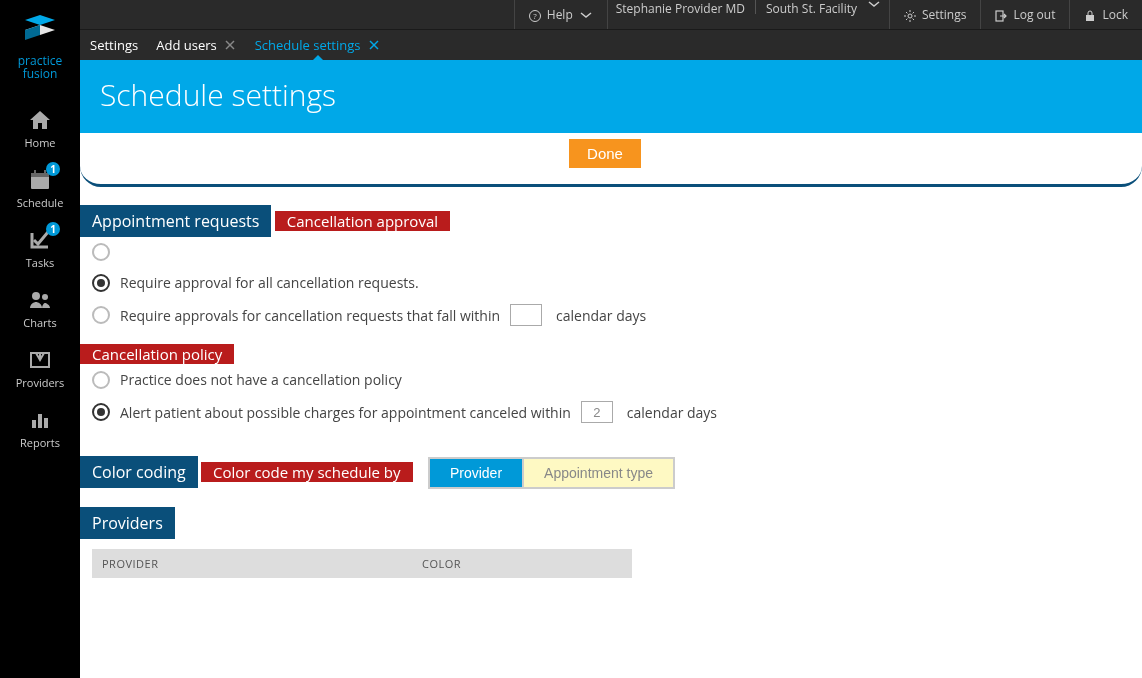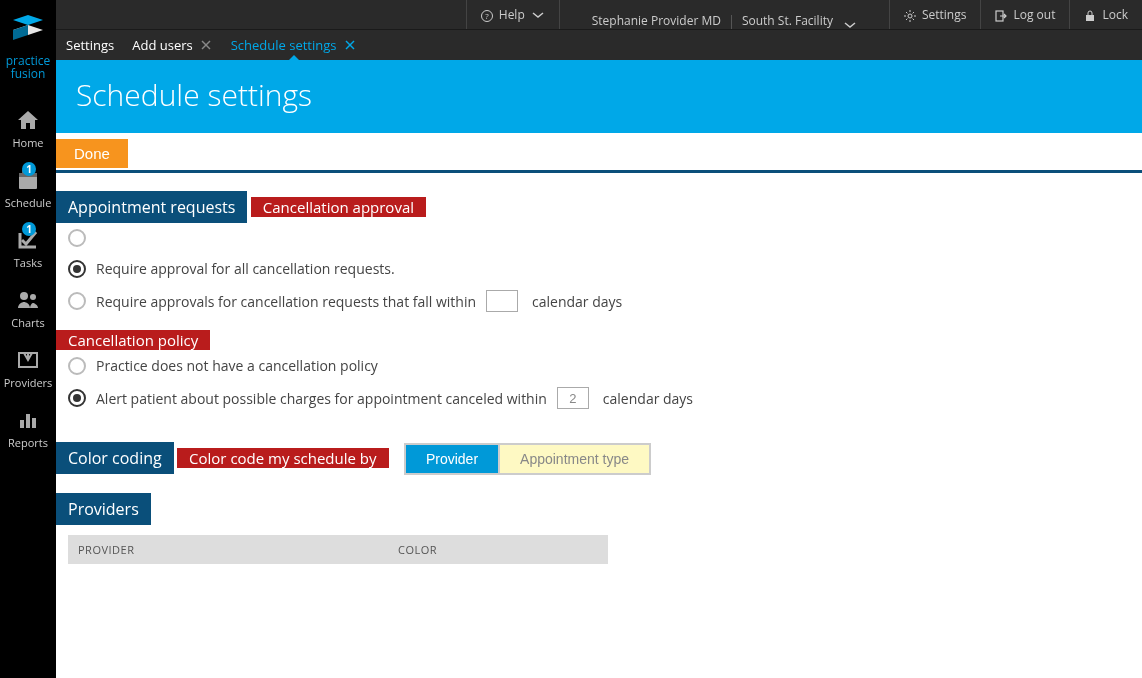--- a/index.html
+++ b/index.html
@@ -1,50 +1,50 @@
 <!DOCTYPE html>
 <html><head>
 <meta charset="utf-8">
 <style>
   * { box-sizing: border-box; margin: 0; padding: 0; }
   body { font-family: "Segoe UI", "Open Sans", Arial, sans-serif; font-size: 13px; color: #333; background: #fff; width: 1142px; height: 678px; overflow: hidden; }
   .app { display: flex; width: 100%; height: 100%; }
 
   
-  .sidebar { width: 56px; background: #000; color: #fff; display: flex; flex-direction: column; align-items: center; padding-top: 10px; flex-shrink: 0; }
+  .sidebar { width: 80px; background: #000; color: #fff; display: flex; flex-direction: column; align-items: center; padding-top: 10px; flex-shrink: 0; }
   .sidebar .logo { width: 50px; height: 40px; margin-bottom: 4px; position: relative; }
   .sidebar .logo svg { width: 50px; height: 40px; }
   .sidebar .logo-text { color: #0099d8; font-size: 12px; text-align: center; line-height: 1.1; margin-bottom: 18px; }
   .sidebar-item { width: 100%; display: flex; flex-direction: column; align-items: center; padding: 10px 0 8px 0; cursor: pointer; position: relative; }
   .sidebar-item .icon { width: 24px; height: 24px; color: #aaa; position: relative; }
   .sidebar-item .label { font-size: 11px; color: #ccc; margin-top: 3px; }
   .sidebar-item .badge { position: absolute; top: 4px; right: 20px; background: #0099d8; color: #fff; font-size: 10px; border-radius: 50%; width: 14px; height: 14px; display:flex; align-items:center; justify-content:center; font-weight:bold; }
 
   
   .main { flex: 1; display: flex; flex-direction: column; min-width: 0; }
 
   
   .topbar { height: 30px; background: #2a2a2a; display: flex; justify-content: flex-end; align-items: stretch; color: #ccc; font-size: 12px; border-bottom: 1px solid #1a1a1a; }
   .topbar .tb-item { display:flex; align-items:center; padding: 0 14px; border-left: 1px solid #444; cursor:pointer; gap:6px; }
-  .topbar .tb-user { display:flex; align-items:flex-end; padding: 0 32px; border-left: 1px solid #444; gap:10px; cursor:pointer; }
+  .topbar .tb-user { display:flex; align-items:flex-start; padding: 0 8px; border-left: 1px solid #444; gap:10px; cursor:pointer; }
   .topbar .tb-user .sep { width:1px; height:14px; background:#555; }
   .tb-icon { width:12px; height:12px; display:inline-block; }
 
   
   .tabbar { height: 30px; background: #2a2a2a; display: flex; align-items: center; padding-left: 10px; gap: 18px; font-size: 13px; }
   .tabbar .tab { color: #fff; display:flex; align-items:center; gap:6px; cursor:pointer; height:100%; }
   .tabbar .tab.active { color: #00a8e8; position:relative; }
   .tabbar .tab.active::after { content:""; position:absolute; bottom:-1px; left:50%; transform:translateX(-50%); width:0; height:0; border-left:6px solid transparent; border-right:6px solid transparent; border-bottom:6px solid #00a8e8; }
   .tab-close { width:14px; height:14px; color:#888; }
 
   
   .titlebar { background: #00a8e8; color: #fff; padding: 14px 20px 18px 20px; font-size: 30px; font-weight: 300; }
 
   
-  .actionbar { background: #fff; display:flex; justify-content:flex-start; padding: 6px 12px 2px 0; border-bottom: 3px solid #0a4f7a; }
+  .actionbar { background: #fff; display:flex; justify-content:center; padding: 6px 12px 16px 0; border-bottom: 3px solid #0a4f7a; border-radius: 21px; }
   .done-btn { background:#f7941e; color:#fff; border:none; padding: 6px 18px; font-size:15px; cursor:pointer; }
 
   
   .content-wrap { flex:1; overflow-y: scroll; position:relative; }
   .content { padding: 12px 0 20px 0; width: 1040px; }
 
   .section-header { display:inline-block; background:#0a4f7a; color:#fff; font-size:16px; padding: 5px 12px; margin-left:0; }
   .subsection-header { display:inline-block; background:#b91c1c; color:#fff; font-size:15px; padding: 0 12px; margin-top:12px; }
 
   .option-row { display:flex; align-items:center; gap:10px; padding: 6px 0 6px 12px; font-size:14px; color:#444; }

